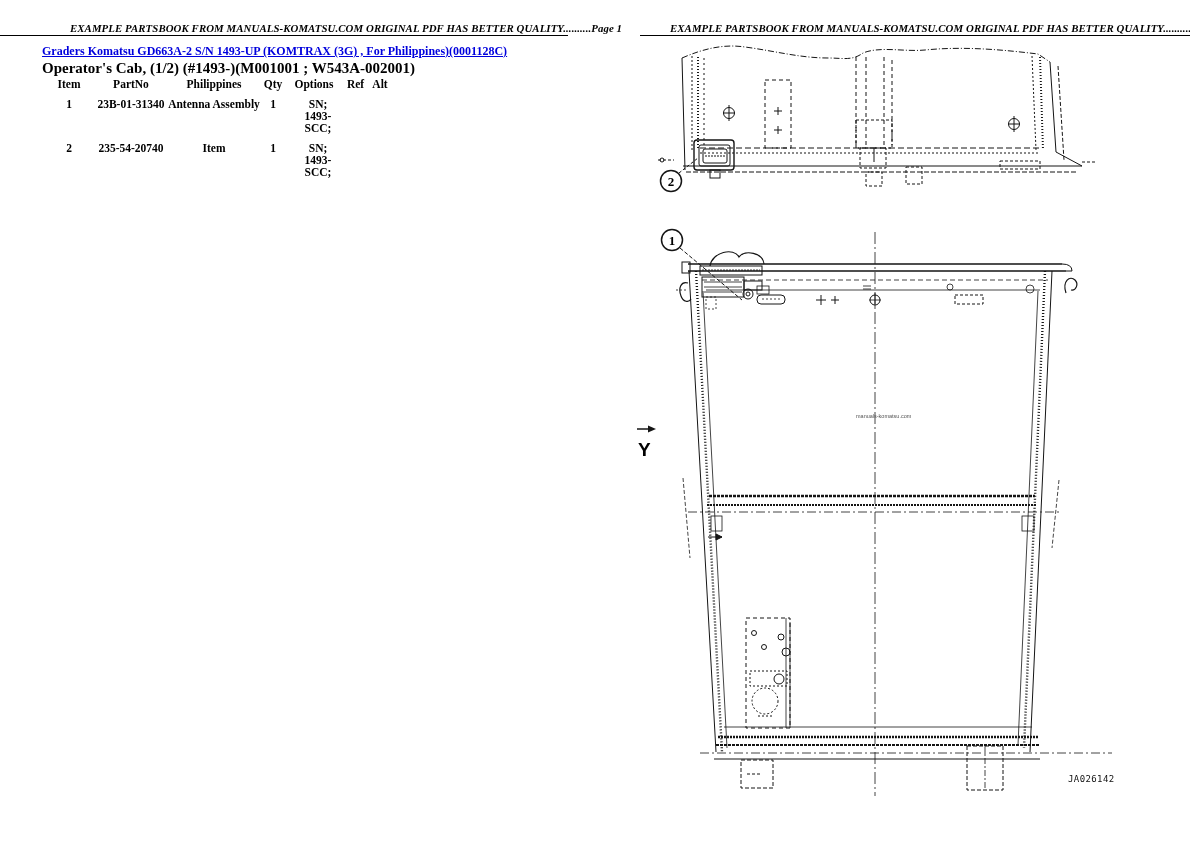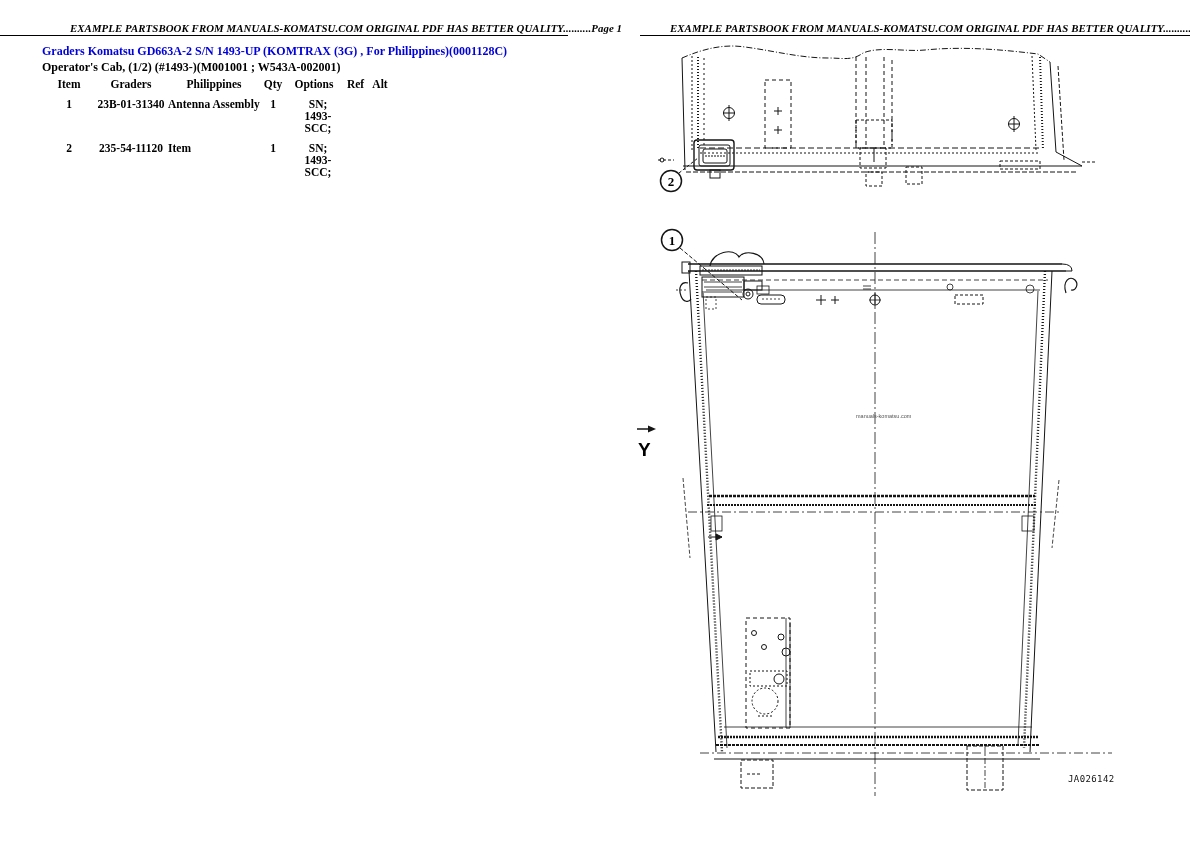--- a/index.html
+++ b/index.html
@@ -13,36 +13,36 @@
     font-family:"Liberation Serif", serif;
     font-weight:bold;font-style:italic;
     font-size:10.8px;line-height:14px;text-align:right;
     letter-spacing:0.1px;white-space:nowrap;box-sizing:border-box;
   }
   #hdr-left{left:0;width:568px;padding-left:70px;}
   #hdr-right{left:640px;width:550px;padding-left:30px;}
   .title-link{
     position:absolute;left:42px;top:44px;
     font-weight:bold;font-size:12px;
-    white-space:nowrap;cursor:pointer;
+    text-decoration:underline;white-space:nowrap;cursor:pointer;
   }
   .subtitle{
     position:absolute;left:42px;top:60px;
-    font-weight:bold;font-size:12px;white-space:nowrap;
+    font-weight:bold;font-size:15px;white-space:nowrap;
   }
   table.parts{
     position:absolute;left:44px;top:76px;
     border-collapse:collapse;table-layout:fixed;
     font-family:"Liberation Serif", serif;
     font-weight:bold;font-size:11.5px;color:#000;
   }
   table.parts th{padding:2px 0 1px 0;text-align:center;vertical-align:top;margin-top:44px;}
   table.parts td{padding:7px 0 1px 0;text-align:center;vertical-align:top;line-height:1.05;}
   table.parts th.col-options, table.parts td.col-options{text-align:center;}
-  table.parts td.col-desc{text-align:left;margin-left:34px;}
+  table.parts td.col-desc{text-align:center;margin-left:34px;}
   .opt-line{display:block;margin-left:8px;}
   svg text{font-family:"Liberation Sans", sans-serif;}
   svg .callout-num{font-family:"Liberation Serif", serif;font-weight:bold;font-size:13px;}
   svg .axis-y{font-family:"Liberation Sans", sans-serif;font-weight:bold;font-size:19px;}
   svg .figcode{font-family:"DejaVu Sans Mono", monospace;font-size:9px;letter-spacing:0.4px;}
   svg .wm{font-family:"Liberation Sans", sans-serif;font-size:5.5px;fill:#555;}
 </style>
 </head>
 <body>
 
@@ -58,21 +58,21 @@
       <col style="width:74px">
       <col style="width:92px">
     <col style="width:26px">
       <col style="width:56px">
       <col style="width:27px">
       <col style="width:22px">
   </colgroup>
   <thead>
     <tr>
       <th>Item</th>
-      <th>Graders</th>
+      <th>PartNo</th>
       <th>Philippines</th>
       <th>Qty</th>
       <th class="col-options">Options</th>
       <th>Ref</th>
       <th>Alt</th>
     </tr>
   </thead>
   <tbody>
     <tr>
       <td>1</td>
@@ -81,21 +81,21 @@
       <td>1</td>
       <td class="col-options">
         <span class="opt-line">SN; 1493-</span>
         <span class="opt-line">SCC;</span>
       </td>
       <td></td>
       <td></td>
     </tr>
     <tr>
       <td>2</td>
-      <td>235-54-11120</td>
+      <td>235-54-20740</td>
       <td class="col-desc">Item</td>
       <td>1</td>
       <td class="col-options">
         <span class="opt-line">SN; 1493-</span>
         <span class="opt-line">SCC;</span>
       </td>
       <td></td>
       <td></td>
     </tr>
   </tbody>

